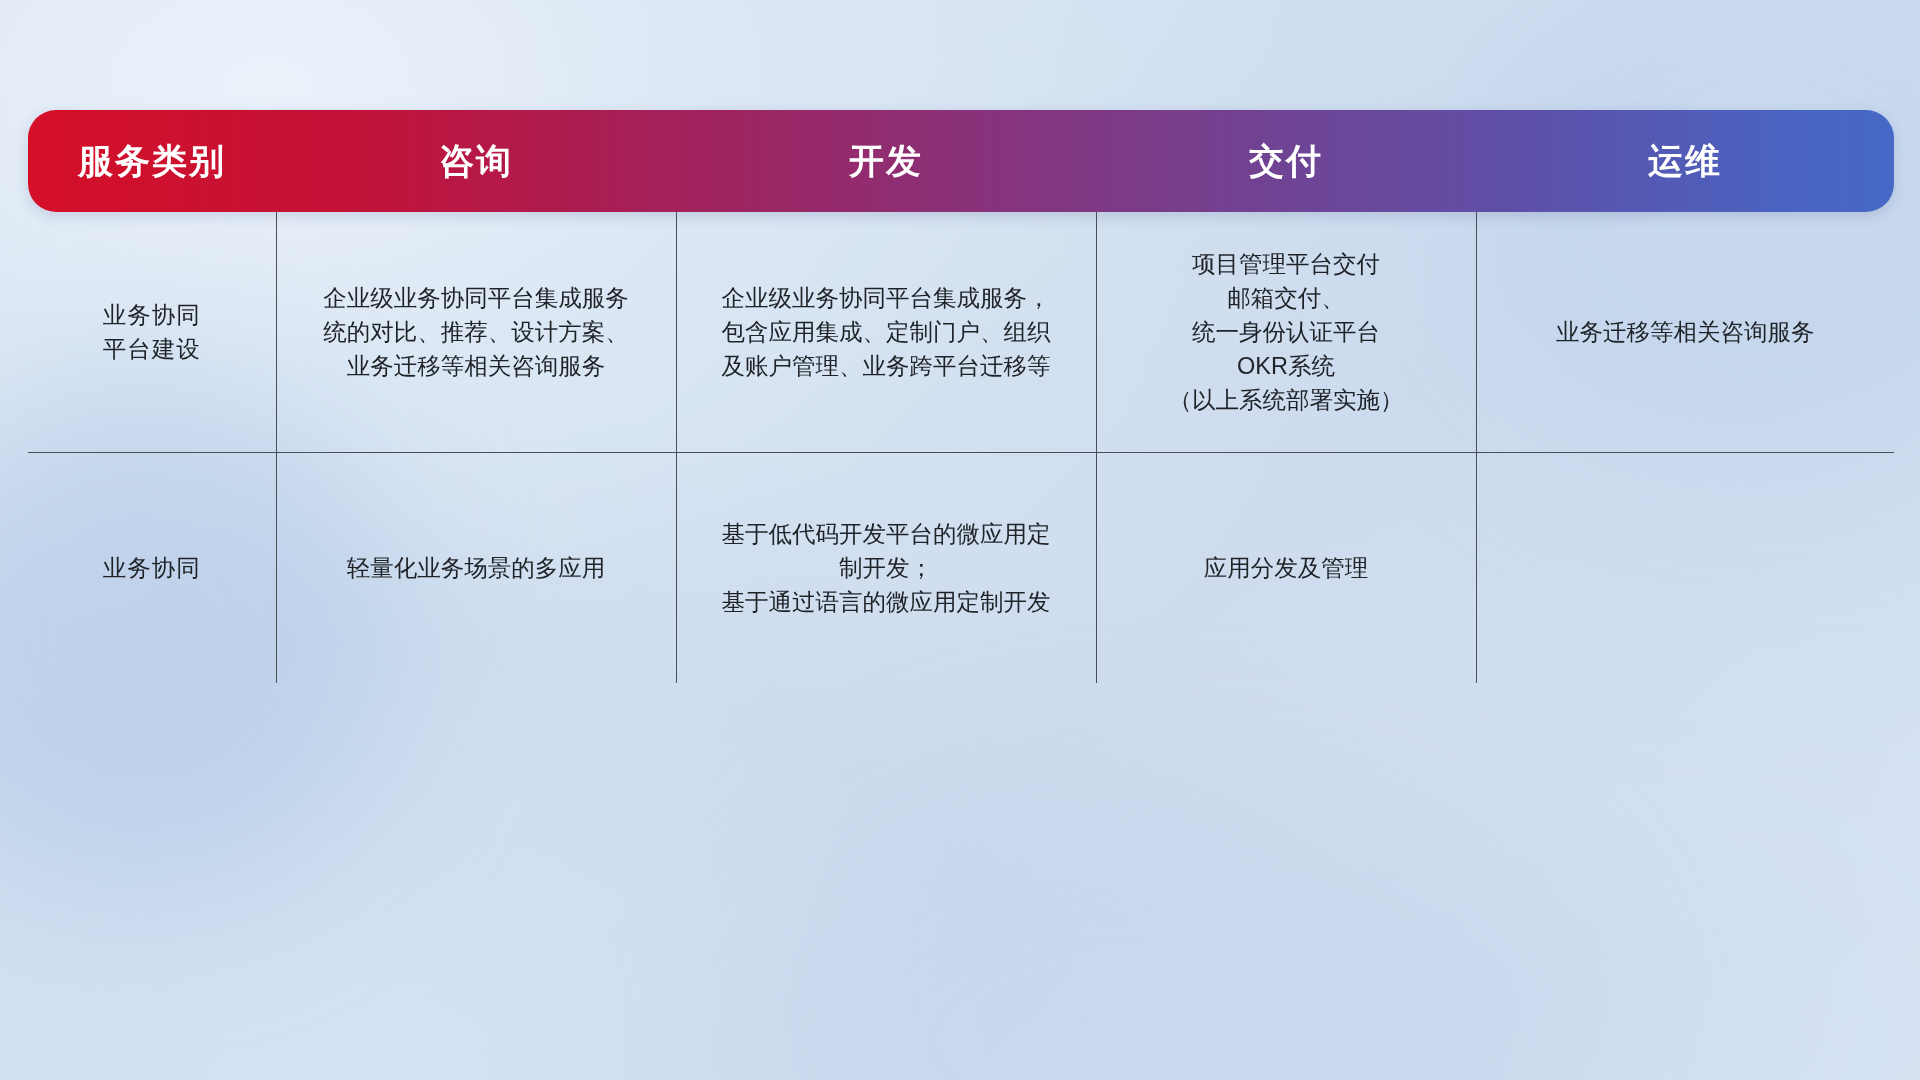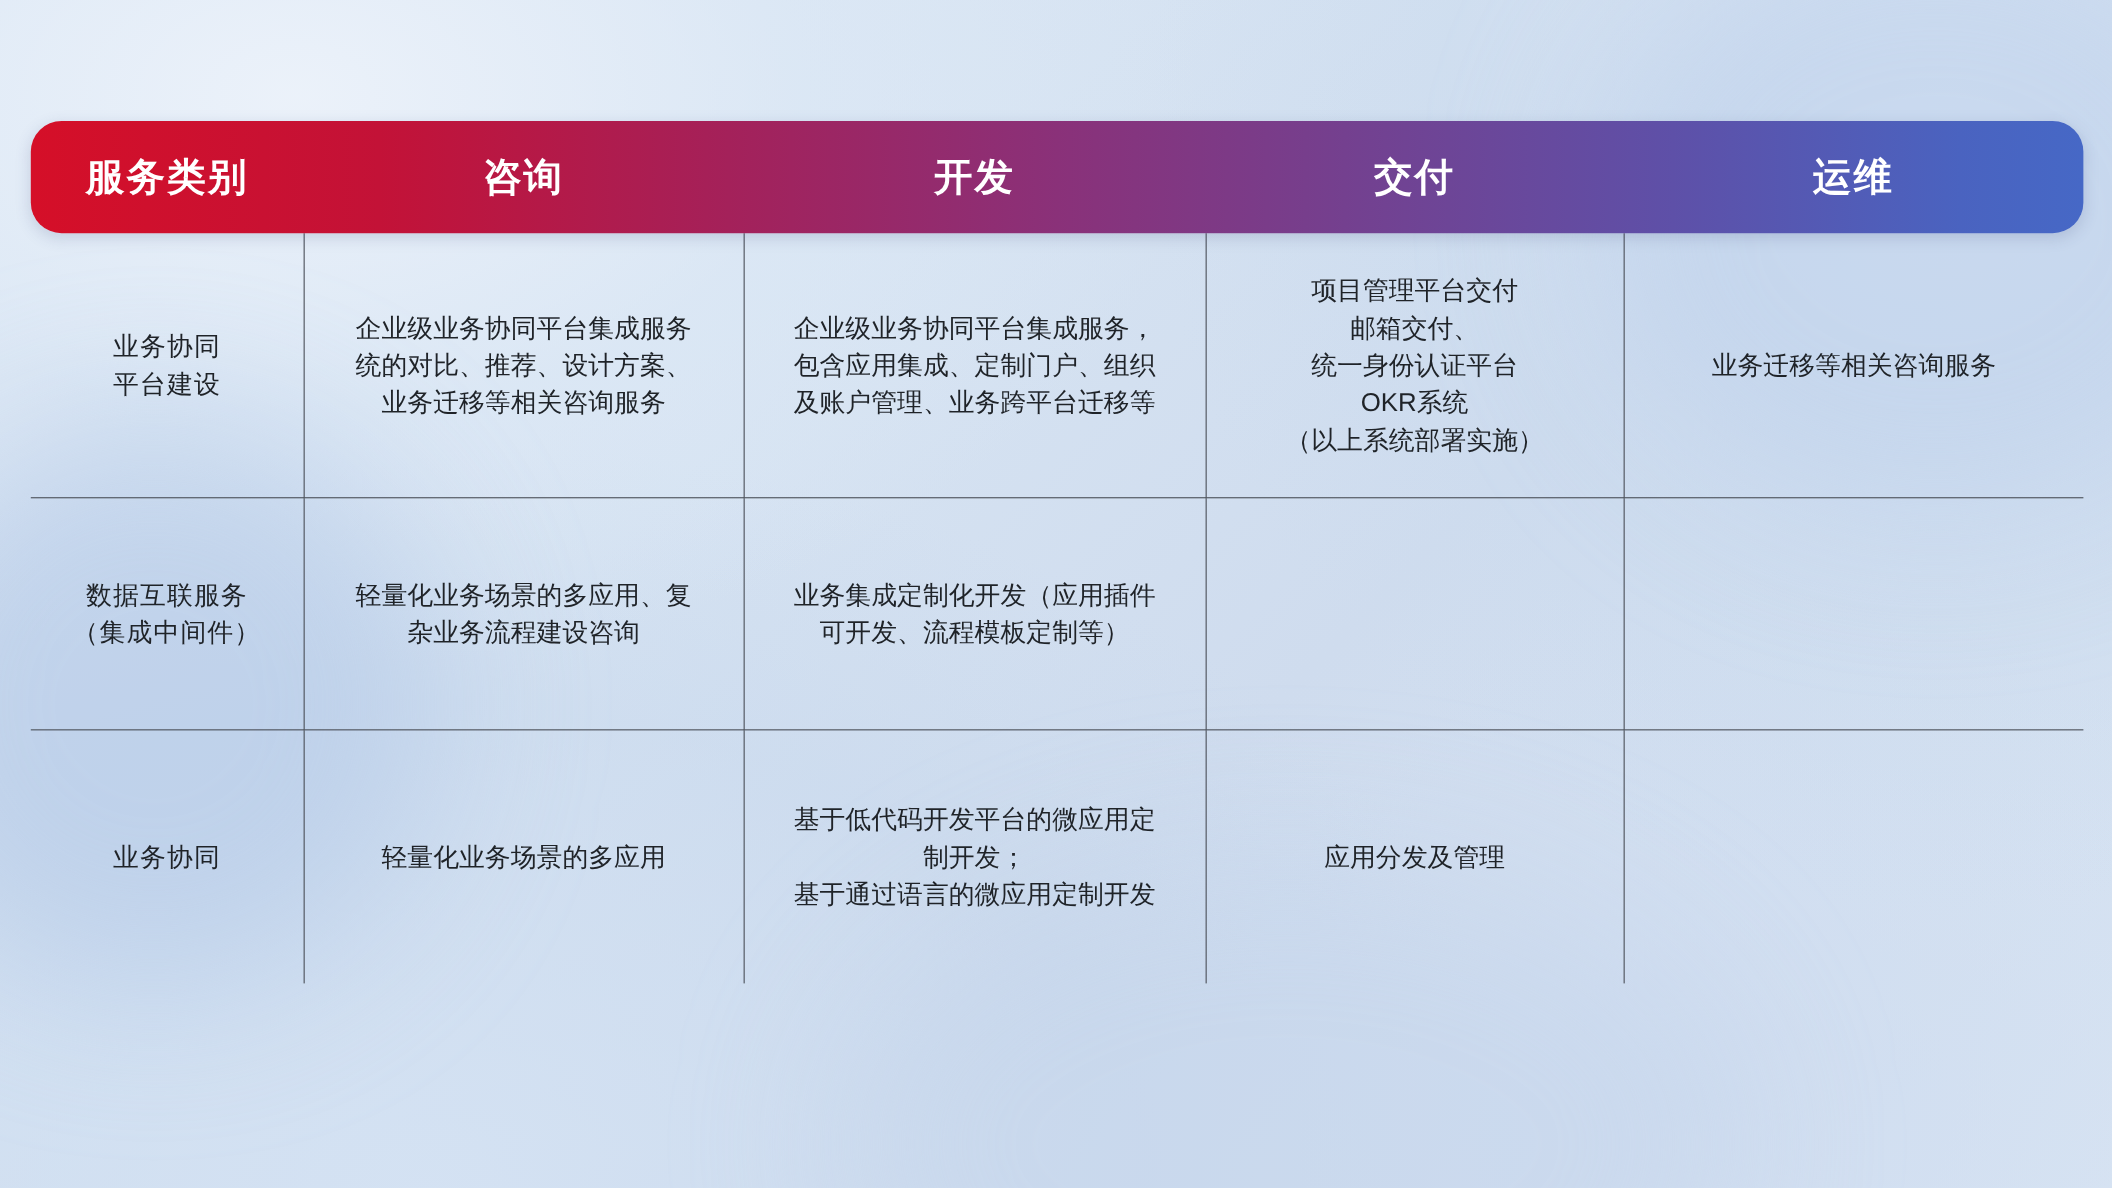--- a/index.html
+++ b/index.html
@@ -155,40 +155,20 @@
             <span class="cell-text">项目管理平台交付
 邮箱交付、
 统一身份认证平台
 OKR系统
 （以上系统部署实施）</span>
           </td>
         <td>
             <span class="cell-text">业务迁移等相关咨询服务</span>
           </td>
       </tr>
-      <tr class="row-2">
-        <td class="cat">
-            <span class="cell-text">数据互联服务
-（集成中间件）</span>
-          </td>
-        <td class="col-consult">
-            <span class="cell-text">轻量化业务场景的多应用、复
-杂业务流程建设咨询</span>
-          </td>
-        <td>
-            <span class="cell-text">业务集成定制化开发（应用插件
-可开发、流程模板定制等）</span>
-          </td>
-        <td>
-            <span class="cell-text"></span>
-          </td>
-        <td>
-            <span class="cell-text"></span>
-          </td>
-      </tr>
       <tr class="row-3">
         <td class="cat">
             <span class="cell-text">业务协同</span>
           </td>
         <td class="col-consult">
             <span class="cell-text">轻量化业务场景的多应用</span>
           </td>
         <td>
             <span class="cell-text">基于低代码开发平台的微应用定
 制开发；

